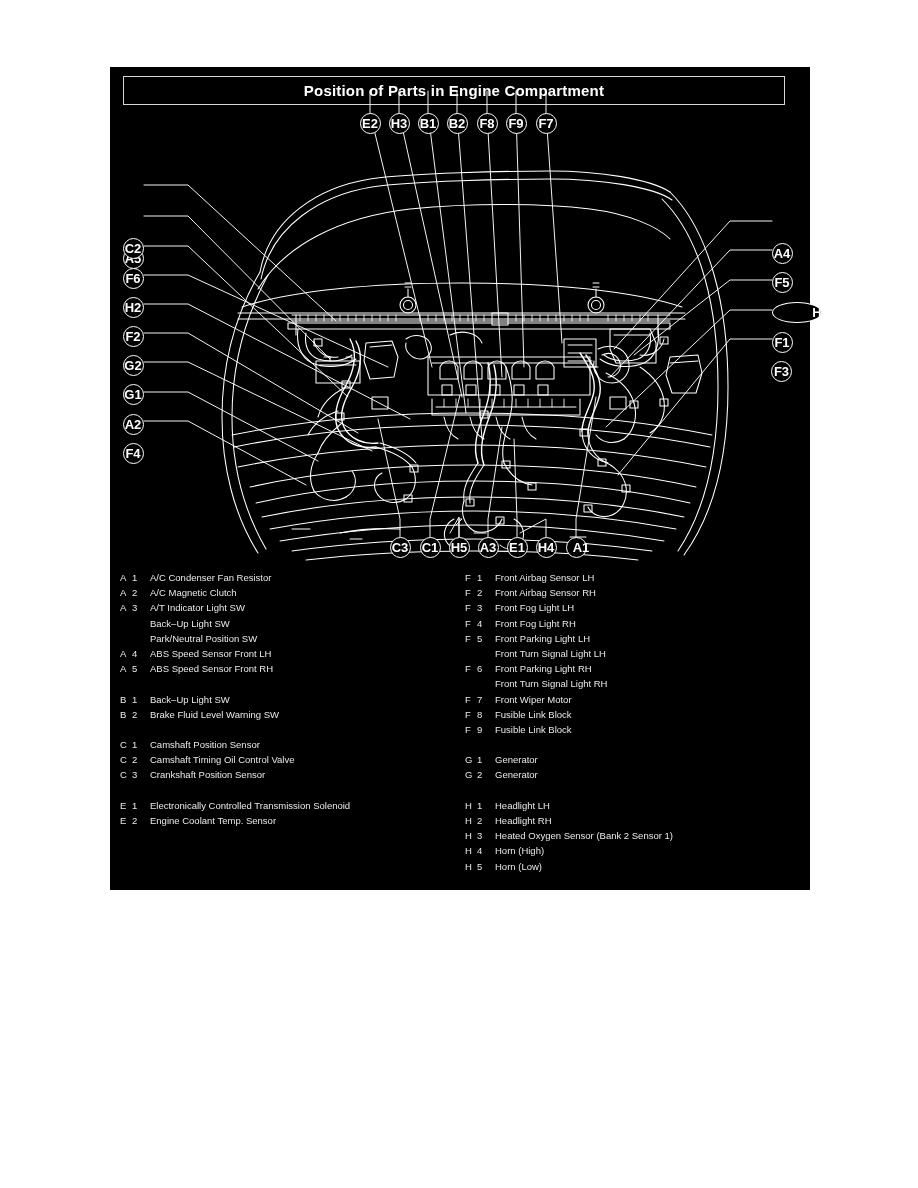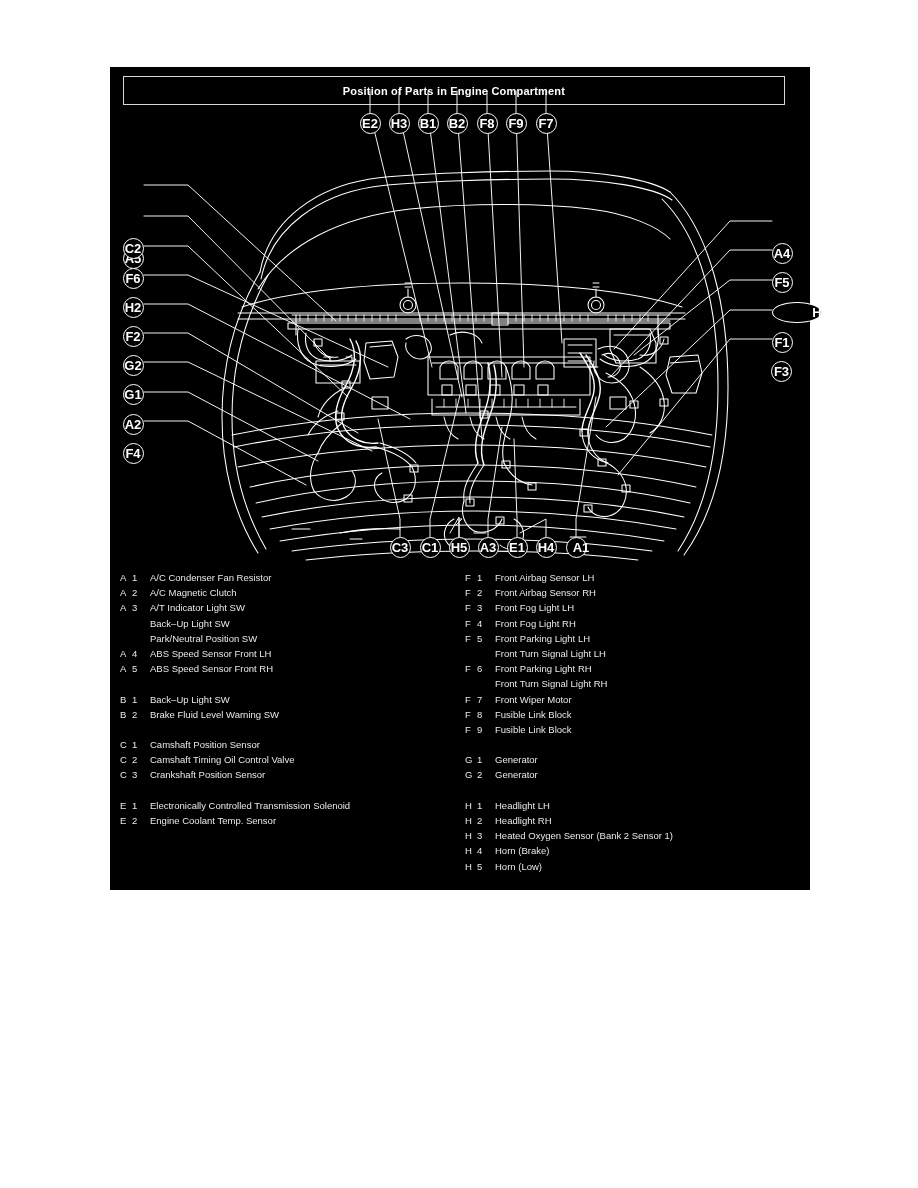--- a/index.html
+++ b/index.html
@@ -10,21 +10,21 @@
     background:#000000;
   }
 
   
   #title-box{
     position:absolute;left:13px;top:9px;width:660px;height:27px;
     border:1px solid #d8d8d8;
     display:flex;align-items:center;justify-content:center;
   }
   #title-text{
-    color:#ffffff;font-size:11px;font-weight:bold;letter-spacing:.2px;
+    color:#ffffff;font-size:15px;font-weight:bold;letter-spacing:.2px;
     white-space:nowrap;
   }
 
   
   #diagram{position:absolute;left:0;top:0;width:700px;height:500px;}
   #diagram svg{display:block;}
 
   
   .callout{
     position:absolute;width:21px;height:21px;border-radius:50%;
@@ -504,21 +504,21 @@
           <span class="ltext">Headlight RH</span>
         </div>
         <div class="lrow">
           <span class="lcode">H</span>
           <span class="lnum">3</span>
           <span class="ltext">Heated Oxygen Sensor (Bank 2 Sensor 1)</span>
         </div>
         <div class="lrow">
           <span class="lcode">H</span>
           <span class="lnum">4</span>
-          <span class="ltext">Horn (Brake)</span>
+          <span class="ltext">Horn (High)</span>
         </div>
         <div class="lrow">
           <span class="lcode">H</span>
           <span class="lnum">5</span>
           <span class="ltext">Horn (Low)</span>
         </div>
       </div>
   </div>
 
 </div>

